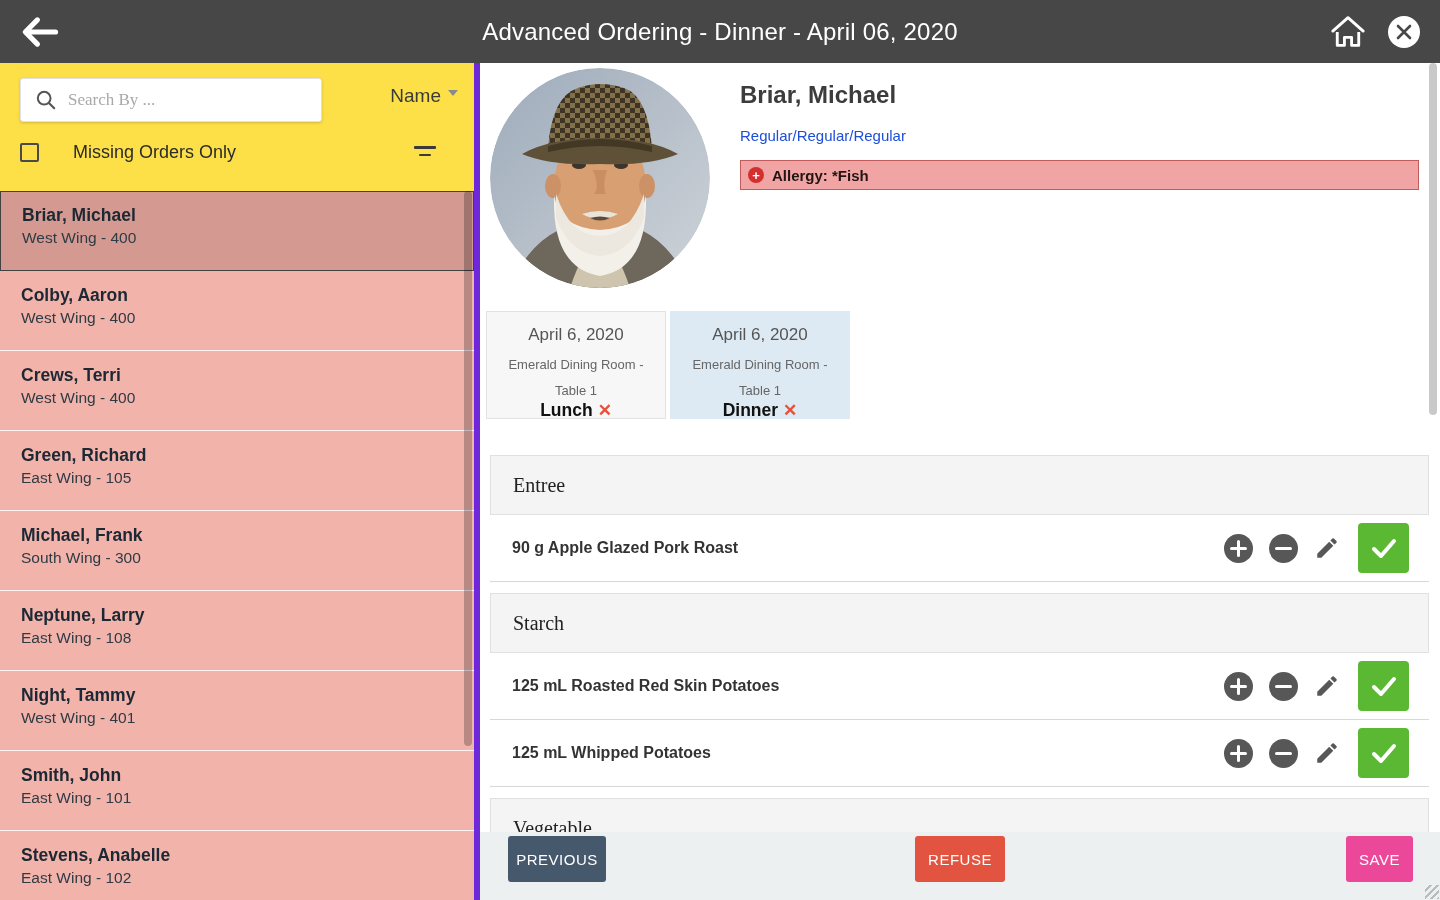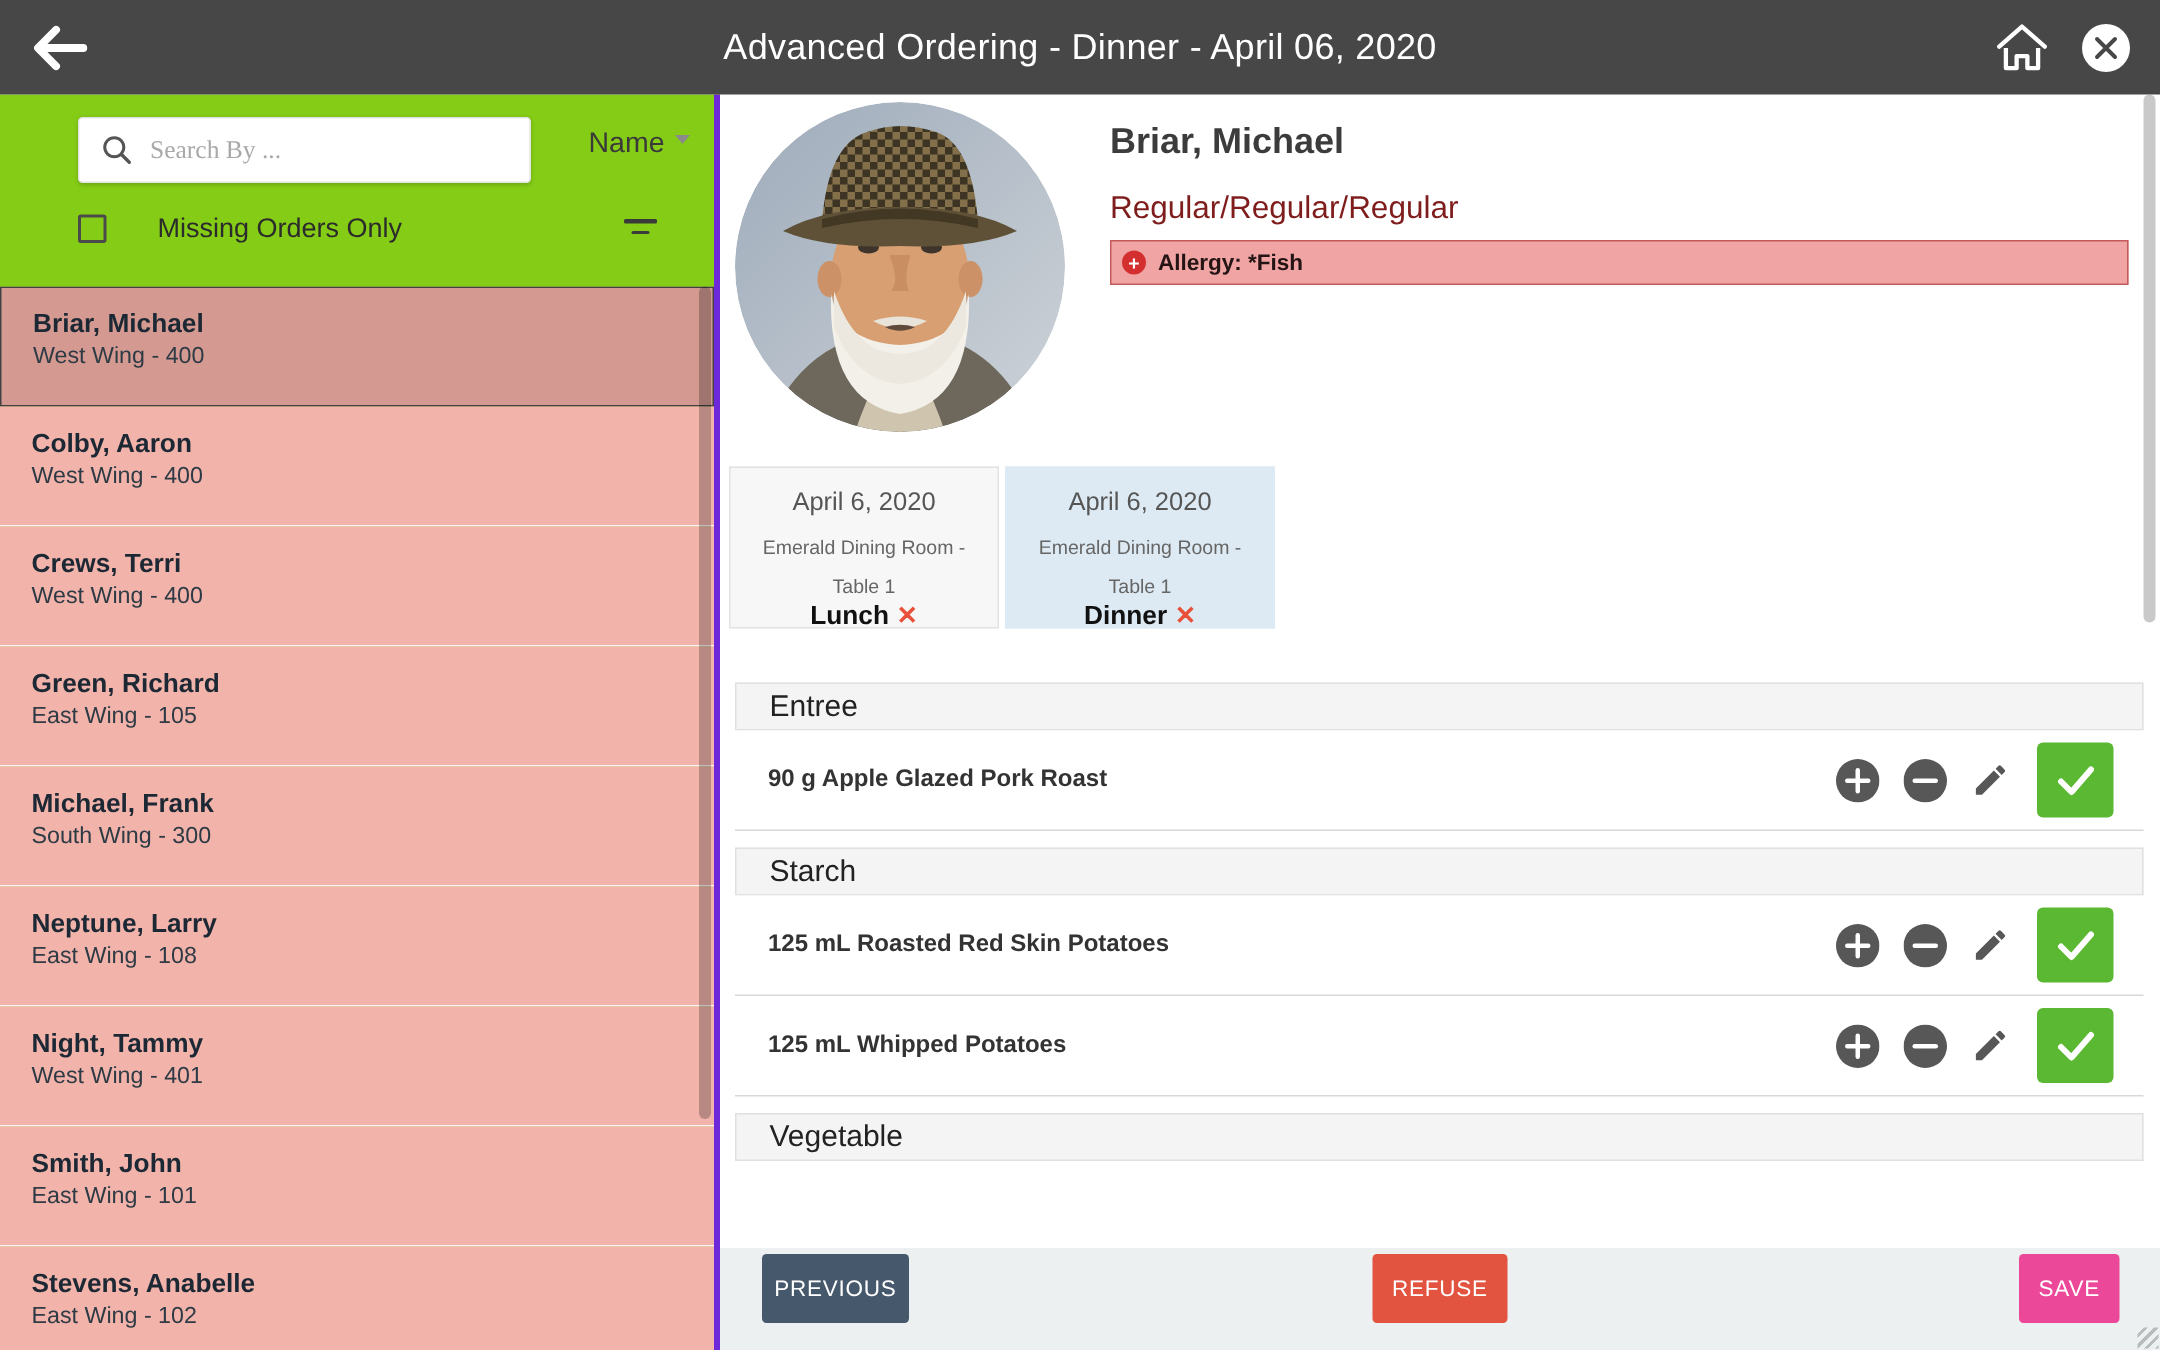--- a/index.html
+++ b/index.html
@@ -11,22 +11,22 @@
   .topbar { position:absolute; top:0; left:0; width:1440px; height:63px; background:#474747; z-index:20;
             display:flex; align-items:center; }
   .back-btn { position:absolute; left:18px; top:12px; width:44px; height:40px; cursor:pointer;
               display:flex; align-items:center; justify-content:center; }
   .topbar-title { position:absolute; left:0; right:0; text-align:center; color:#fff; font-size:24px;
                   font-weight:400; letter-spacing:0.2px; }
   .topbar-right { position:absolute; right:16px; top:0; height:63px; display:flex; align-items:center; gap:16px; }
   .icon-btn { width:40px; height:40px; display:flex; align-items:center; justify-content:center; cursor:pointer; }
 
   
-  .sidebar { position:absolute; top:63px; left:0; width:480px; bottom:0; background:#84cc16;
-             border-right:4px solid #6d28d9; overflow:hidden;padding-left:32px; }
+  .sidebar { position:absolute; top:63px; left:0; width:480px; bottom:0; background:#fde047;
+             border-right:6px solid #6d28d9; overflow:hidden; }
   .search-row { position:relative; height:66px; }
   .search-box { position:absolute; left:20px; top:15px; width:302px; height:44px; background:#fff;
                 border:1px solid #e2e2e2; border-radius:3px; box-shadow:0 1px 3px rgba(0,0,0,0.18);
                 display:flex; align-items:center; }
   .search-box svg { margin-left:15px; flex:0 0 auto; }
   .search-input { border:none; outline:none; background:transparent; margin-left:12px; width:230px;
                   font-family:"Liberation Serif", serif; font-size:17px; color:#333; }
   .search-input::placeholder { color:#a9a9a9; }
   .sort-dd { position:absolute; right:16px; top:22px; display:flex; align-items:flex-start; cursor:pointer; }
   .sort-dd-label { font-size:19px; color:#3a3a3a; }
@@ -48,39 +48,39 @@
   .res-name { font-size:17.5px; font-weight:700; color:#1c2833; }
   .res-loc  { font-size:15.5px; color:#2e3b44; margin-top:3px; }
   .side-scroll-thumb { position:absolute; top:128px; right:2px; width:8px; height:555px;
                        background:rgba(0,0,0,0.24); border-radius:4px; }
 
   
   .main { position:absolute; top:63px; left:480px; width:960px; bottom:0; background:#fff; overflow:hidden; }
 
   .avatar { position:absolute; left:10px; top:5px; width:220px; height:220px; border-radius:50%; overflow:hidden; }
   .profile-name { position:absolute; left:260px; top:18px; font-size:24px; font-weight:700; color:#3c3c3c; }
-  .profile-diet { position:absolute; left:260px; top:64px; font-size:21px; color:#7f1d1d; }
+  .profile-diet { position:absolute; left:260px; top:64px; font-size:15px; color:#1d4ed8; }
   .allergy-banner { position:absolute; left:260px; right:21px; top:97px; height:30px; background:#f0a4a4;
                     border:1px solid #c25b5b; display:flex; align-items:center; padding-left:7px; }
   .allergy-icon { width:16px; height:16px; border-radius:50%; background:#d42f2f; color:#fff; font-size:13px;
                   font-weight:700; display:flex; align-items:center; justify-content:center; line-height:1; }
   .allergy-text { margin-left:8px; font-size:15px; font-weight:700; color:#241414; }
 
   .meal-cards { position:absolute; left:6px; top:248px; display:flex; gap:4px; }
   .meal-card { width:180px; height:108px; background:#f7f7f7; border:1px solid #e2e2e2; text-align:center; cursor:pointer; }
   .meal-card.selected { background:#ddeaf3; border-color:#ddeaf3; }
   .meal-date { font-size:17px; color:#555; margin-top:13px; }
   .meal-loc1 { font-size:13px; color:#666; margin-top:12px; }
   .meal-loc2 { font-size:13px; color:#666; margin-top:11px; }
   .meal-name-row { margin-top:2px; display:flex; align-items:center; justify-content:center; }
   .meal-name { font-size:17.5px; font-weight:700; color:#111; }
   .meal-x { color:#e8503a; font-size:17px; font-weight:700; margin-left:5px; cursor:pointer; }
 
   .sections { position:absolute; left:10px; right:11px; top:392px; }
-  .section-header { height:32px; background:#f4f4f4; border:1px solid #e0e0e0; display:flex; align-items:center; }
+  .section-header { height:60px; background:#f4f4f4; border:1px solid #e0e0e0; display:flex; align-items:center;font-family:Liberation Serif, serif; }
   .section-title { font-size:20px; color:#222; padding-left:22px; }
   .order-item { height:67px; background:#fff; border-bottom:1px solid #d8d8d8; display:flex; align-items:center; }
   .item-label { font-size:16px; font-weight:700; color:#333; padding-left:22px; flex:1; }
   .item-controls { display:flex; align-items:center; gap:16px; margin-right:20px; }
   .circle-btn { width:29px; height:29px; cursor:pointer; }
   .pencil-btn { width:26px; height:26px; cursor:pointer; display:flex; align-items:center; justify-content:center; }
   .check-btn { width:51px; height:50px; background:#5bb832; border-radius:4px; display:flex; align-items:center;
                justify-content:center; cursor:pointer; margin-left:2px; }
   .section-gap { height:11px; }
 

